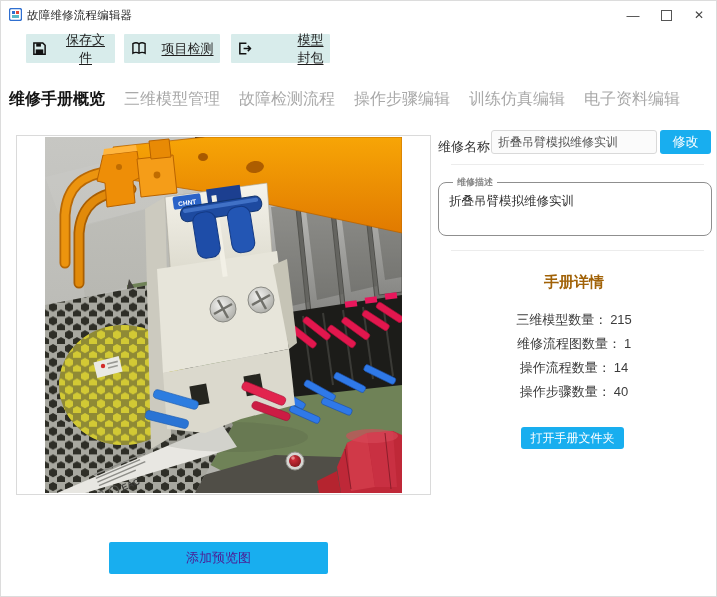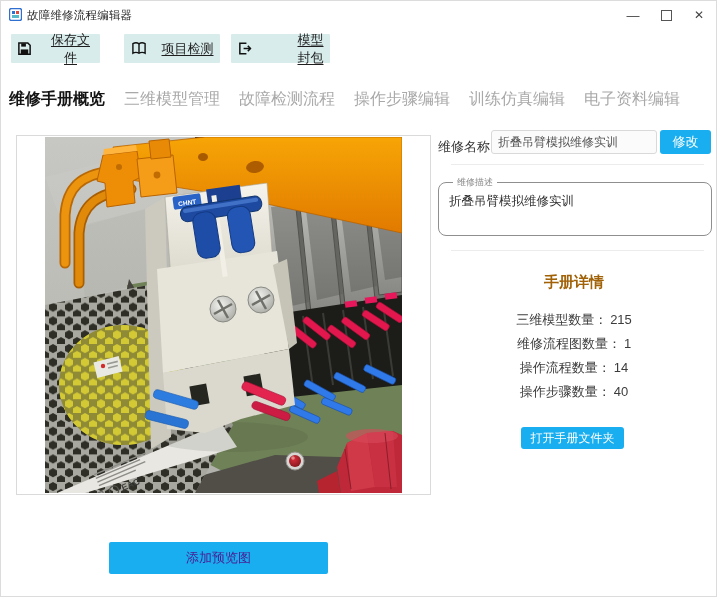--- a/index.html
+++ b/index.html
@@ -24,21 +24,21 @@
   .maxbox{width:9px;height:9px;border:1.2px solid #555;display:inline-block;}
   
   .toolbar{position:absolute;left:0;top:33px;width:100%;height:30px;}
   .tbtn{
     position:absolute;top:0;height:29px;background:var(--toolbar-btn-bg);
     display:flex;align-items:center;justify-content:center;gap:15px;
     font-size:13px;color:#1e1e1e;border:none;cursor:pointer;border-radius:1px;
   }
   .tbtn span{text-decoration:underline;text-underline-offset:2px;}
   .tbtn svg{flex:0 0 auto;}
-  .tbtn.b1{left:10px;width:89px;}
+  .tbtn.b1{left:25px;width:89px;}
   .tbtn.b2{left:123px;width:96px;}
   .tbtn.b3{left:230px;width:99px;gap:44px;}
   
   .tabs{position:absolute;left:8px;top:88px;display:flex;gap:19px;font-size:16px;}
   .tab{color:#a9a9a9;cursor:pointer;white-space:nowrap;}
   .tab.active{color:#141414;font-weight:bold;}
   
   .img-frame{
     position:absolute;left:15px;top:134px;width:413px;height:358px;
     background:#fff;border:1px solid #dadada;
@@ -58,21 +58,21 @@
     background:var(--accent);color:#fff;border:none;border-radius:3px;
     font-size:13px;cursor:pointer;
   }
   .divider{position:absolute;left:450px;width:253px;height:0;border-top:1px solid #ececec;}
   .div1{top:163px;}
   .div2{top:249px;}
   .desc-fieldset{
     position:absolute;left:437px;top:175px;width:252px;height:50px;
     border:1px solid #8f8f8f;border-radius:8px;margin:0;padding:4px 10px;
   }
-  .desc-fieldset legend{font-size:9px;color:#888;padding:0 4px;margin-left:4px;}
+  .desc-fieldset legend{font-size:9px;color:#888;padding:0 4px;margin-left:4px;font-weight:bold;}
   .desc-text{font-size:12.5px;color:#333;line-height:1.3;outline:none;}
   .details-title{position:absolute;left:437px;top:272px;width:272px;text-align:center;font-size:15px;font-weight:bold;color:#a16207;}
   .stat{position:absolute;left:437px;width:272px;text-align:center;font-size:13px;color:#3c3c3c;}
   .stat .v{margin-left:3px;}
   .s0{top:310px;} .s1{top:334px;} .s2{top:358px;} .s3{top:382px;}
   .folder-btn{
     position:absolute;left:520px;top:426px;width:103px;height:22px;
     background:var(--accent);color:#fff;border:none;border-radius:3px;
     font-size:12px;cursor:pointer;
   }

